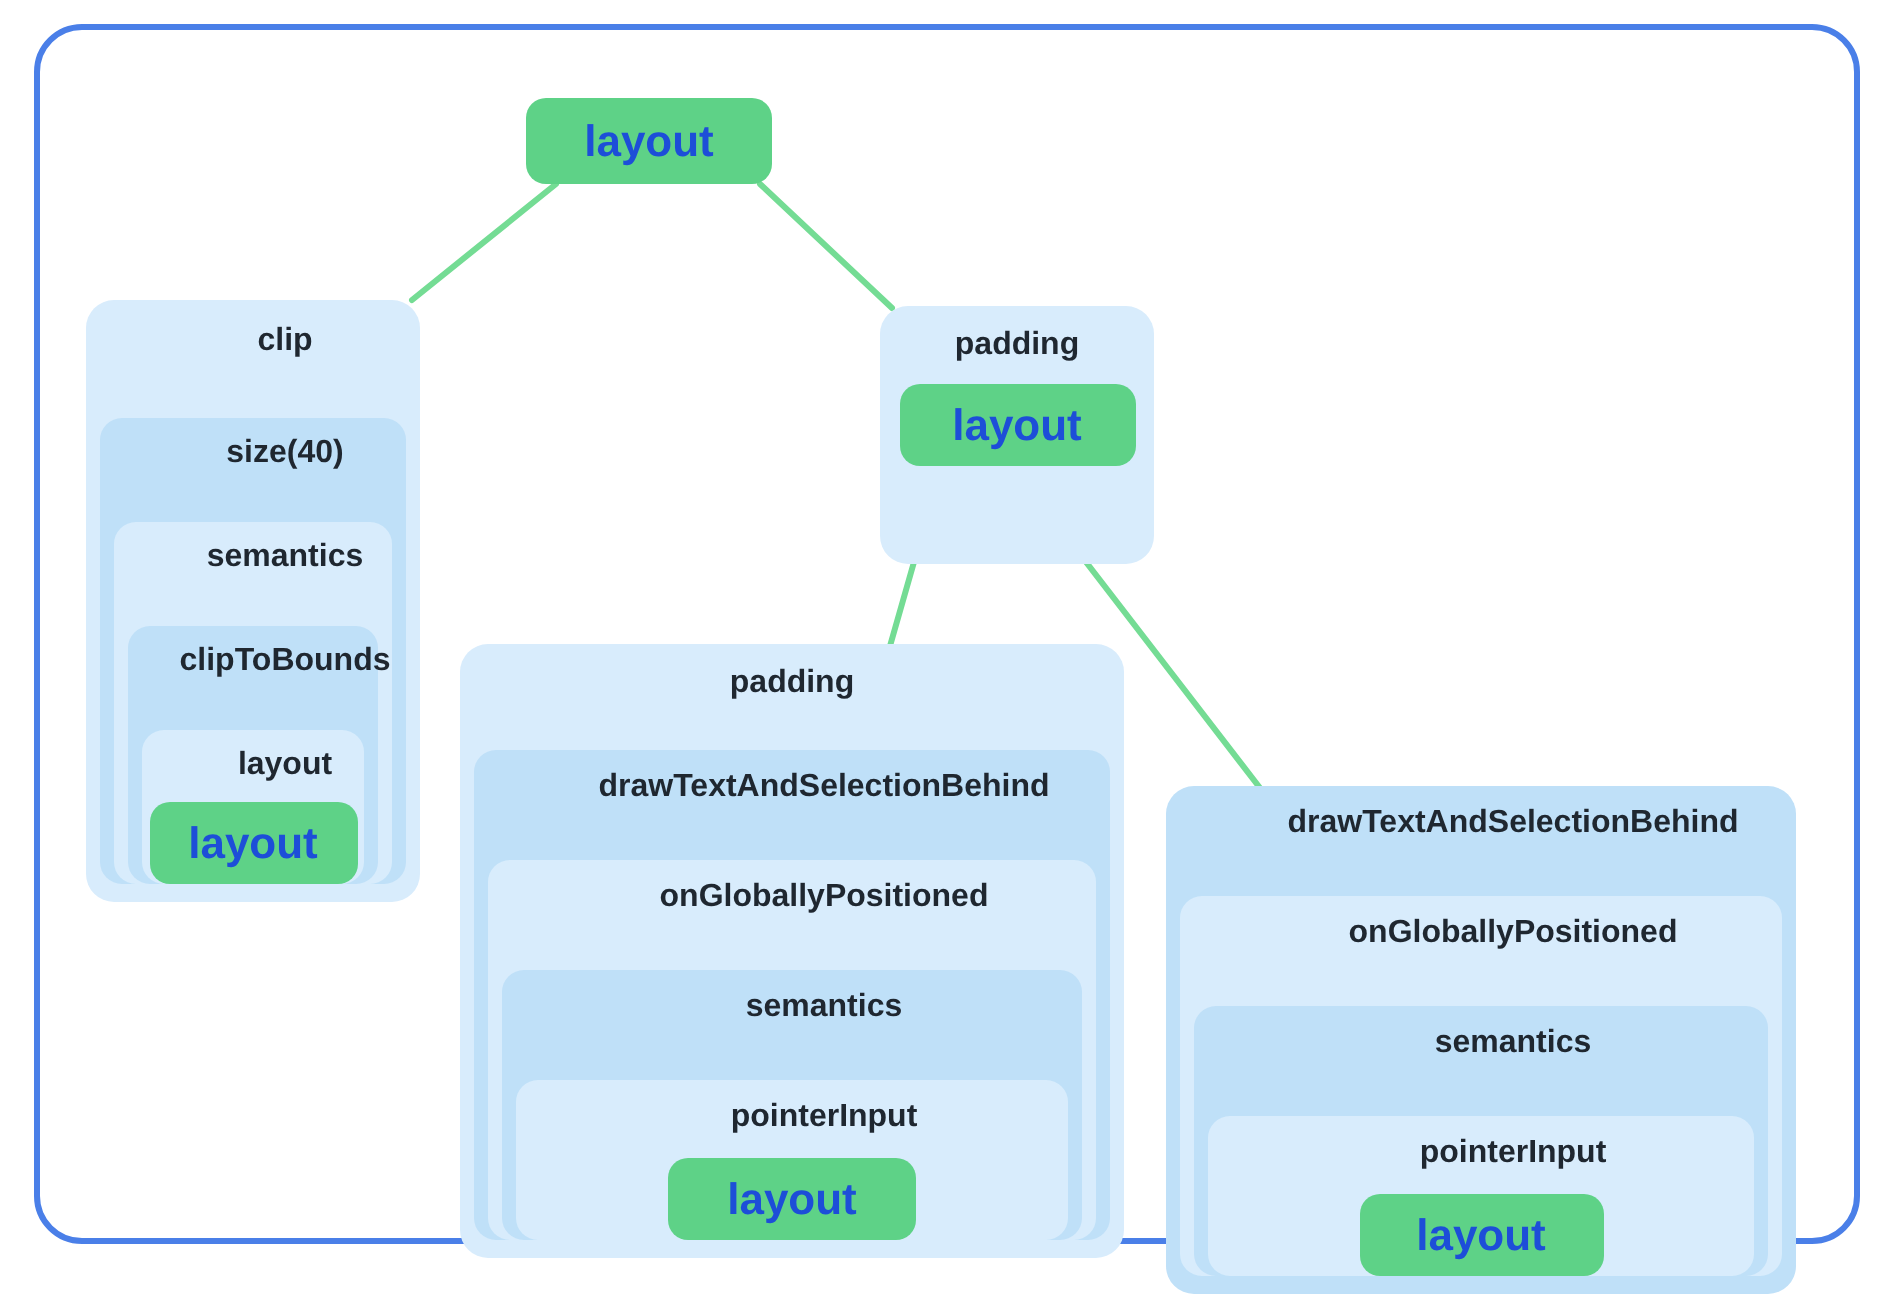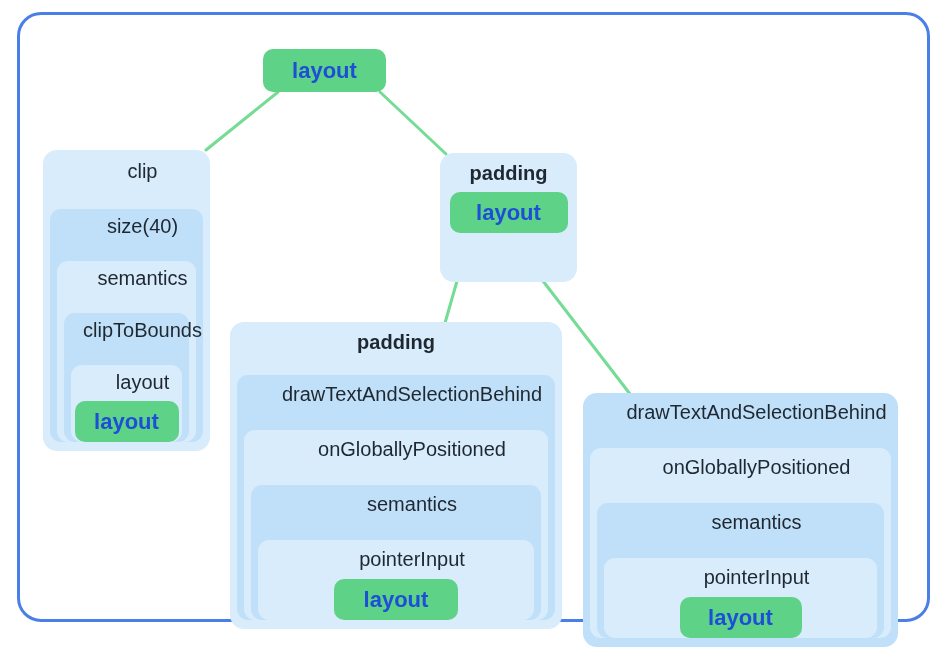--- a/index.html
+++ b/index.html
@@ -28,31 +28,31 @@
     margin: 17px 7px 7px 7px;
     border-radius: 11px;
   }
   .light { background: #d8ecfc; }
   .mid   { background: #bfe0f8; }
   .lbl {
     height: 35px;
     display: flex;
     align-items: center;
     justify-content: center;
-    font-size: 20px;
-    font-weight: 400;
+    font-size: 16px;
+    font-weight: 700;
     color: #1f2730;
     white-space: nowrap;
     padding-left: 32px;
   }
   .lblL { height: 38px; }
   .t1 { height: 42px; }
   .title2 {
     text-align: center;
-    font-size: 20px;
+    font-size: 16px;
     font-weight: 600;
     color: #1f2730;
     line-height: 22px;
     padding: 9px 0 5px 0;
     white-space: nowrap;
   }
   .leaf {
     background: #5ed287;
     border-radius: 10px;
     color: #1d4ed8;

